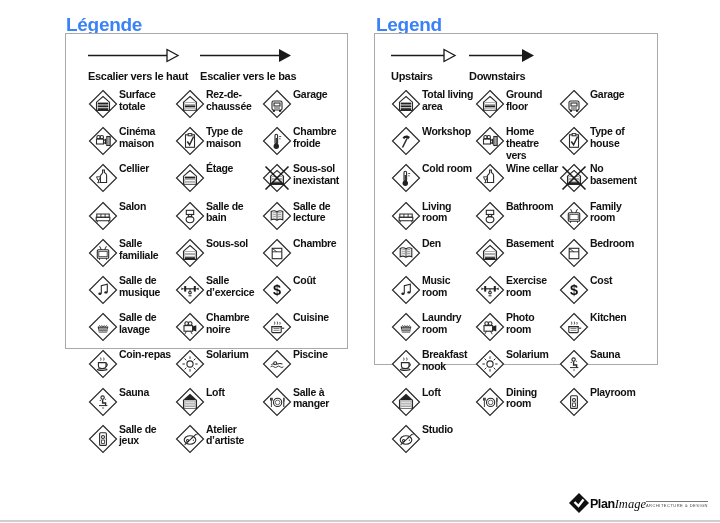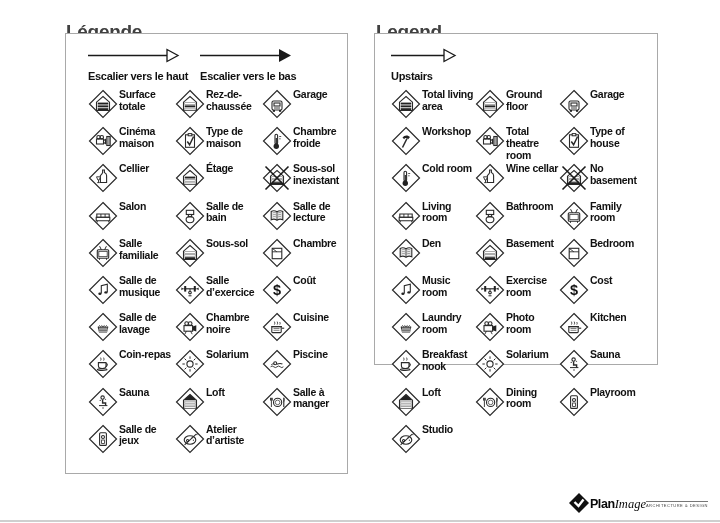--- a/index.html
+++ b/index.html
@@ -2,30 +2,30 @@
 <html><head>
 <meta charset="utf-8">
 <style>
   html,body{margin:0;padding:0}
   body{
     width:720px;height:523px;position:relative;overflow:hidden;
     background:#ffffff;color:#1a1a1a;
     font-family:"Liberation Sans", sans-serif;
   }
   .panel-title{
-    position:absolute;top:8px;font-size:19px;font-weight:bold;
-    letter-spacing:-0.3px;color:#404040;
+    position:absolute;top:1px;font-size:19px;font-weight:bold;
+    letter-spacing:-0.3px;color:#3b82f6;
   }
   #title-fr{left:66px}
   #title-en{left:376px}
   .panel{
     position:absolute;top:33px;background:#fff;
     border:1px solid #a9a9a9;box-sizing:border-box;
   }
-  #panel-fr{left:65px;width:283px;height:441px}
+  #panel-fr{left:65px;width:283px;height:316px}
   #panel-en{left:374px;width:284px;height:332px}
   .arrows{display:flex;gap:12px;margin:14px 0 0 22px}
   #panel-en .arrows{margin-left:16px}
   .arrow-group{display:flex;flex-direction:column;align-items:flex-start}
   .arrow-label{
     font-size:11px;font-weight:bold;letter-spacing:-0.3px;
     margin-top:3px;white-space:nowrap;color:#111;
   }
   .grid{
     display:grid;grid-template-columns:repeat(3,87px);
@@ -375,20 +375,27 @@
 
 <section class="panel" id="panel-en">
   <div class="arrows">
       <div class="arrow-group">
         <span><svg width="66" height="15" viewBox="0 0 66 15">
             <path d="M0,7.5 H54" stroke="#1a1a1a" stroke-width="1.4"></path>
             <polygon points="53,1.5 64,7.5 53,13.5" fill="#fff" stroke="#1a1a1a" stroke-width="1.3"></polygon>
           </svg></span>
         <span class="arrow-label">Upstairs</span>
       </div>
+      <div class="arrow-group">
+        <span><svg width="66" height="15" viewBox="0 0 66 15">
+            <path d="M0,7.5 H54" stroke="#1a1a1a" stroke-width="1.4"></path>
+            <polygon points="53,1 65,7.5 53,14" fill="#1a1a1a"></polygon>
+          </svg></span>
+        <span class="arrow-label">Downstairs</span>
+      </div>
     </div>
   <div class="grid">
       <div class="item">
         <span class="diamond"><svg viewBox="0 0 30 30" width="30" height="30">
             <polygon points="15,1.5 28.5,15 15,28.5 1.5,15" fill="#fff" stroke="#2a2a2a" stroke-width="1.2"></polygon>
             <path d="M15,7.5 L21.5,13.2 V21.5 H8.5 V13.2 Z" fill="none" stroke="#2a2a2a" stroke-width="1.1"></path>
             <rect x="9.7" y="13.6" width="10.6" height="1.9" fill="#222"></rect>
             <rect x="9.7" y="16.4" width="10.6" height="1.9" fill="#222"></rect>
             <rect x="9.7" y="19.2" width="10.6" height="1.9" fill="#222"></rect>
           </svg></span>
@@ -426,21 +433,21 @@
       <div class="item">
         <span class="diamond"><svg viewBox="0 0 30 30" width="30" height="30">
             <polygon points="15,1.5 28.5,15 15,28.5 1.5,15" fill="#fff" stroke="#2a2a2a" stroke-width="1.2"></polygon>
             <rect x="8.5" y="13" width="7" height="5" fill="none" stroke="#2a2a2a" stroke-width="1.1"></rect>
             <circle cx="10.5" cy="11.2" r="1.7" fill="none" stroke="#2a2a2a" stroke-width="1.1"></circle>
             <circle cx="13.8" cy="11.2" r="1.7" fill="none" stroke="#2a2a2a" stroke-width="1.1"></circle>
             <path d="M15.5,14.5 L17.5,13.5 V17.5 L15.5,16.5" fill="none" stroke="#2a2a2a" stroke-width="1.1"></path>
             <rect x="18.8" y="10.5" width="3.4" height="9" fill="none" stroke="#2a2a2a" stroke-width="1.1"></rect>
             <path d="M20,10.5 V19.5 M21.2,10.5 V19.5" stroke="#2a2a2a" stroke-width="0.6" fill="none"></path>
           </svg></span>
-        <span class="item-label">Total theatre room</span>
+        <span class="item-label">Home theatre vers</span>
       </div>
       <div class="item">
         <span class="diamond"><svg viewBox="0 0 30 30" width="30" height="30">
             <polygon points="15,1.5 28.5,15 15,28.5 1.5,15" fill="#fff" stroke="#2a2a2a" stroke-width="1.2"></polygon>
             <rect x="10.5" y="8.8" width="9" height="12.5" fill="none" stroke="#2a2a2a" stroke-width="1.1"></rect>
             <rect x="13.2" y="7.6" width="3.6" height="2.2" fill="#fff" stroke="#2a2a2a" stroke-width="1"></rect>
             <path d="M12.3,15.5 L14.6,18.8 L18.6,10.5" fill="none" stroke="#2a2a2a" stroke-width="1.5"></path>
           </svg></span>
         <span class="item-label">Type of house</span>
       </div>

